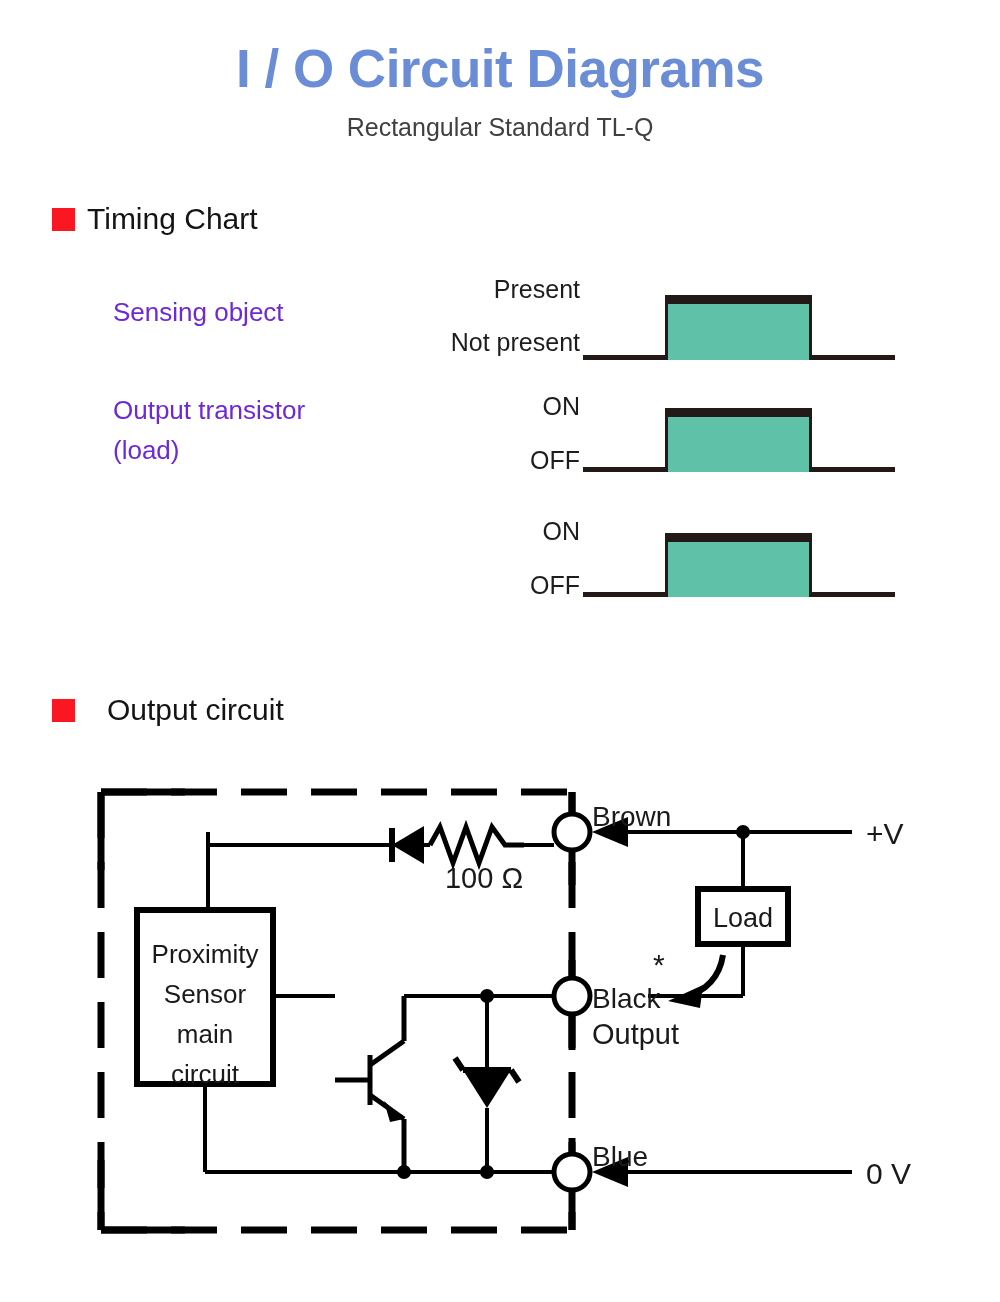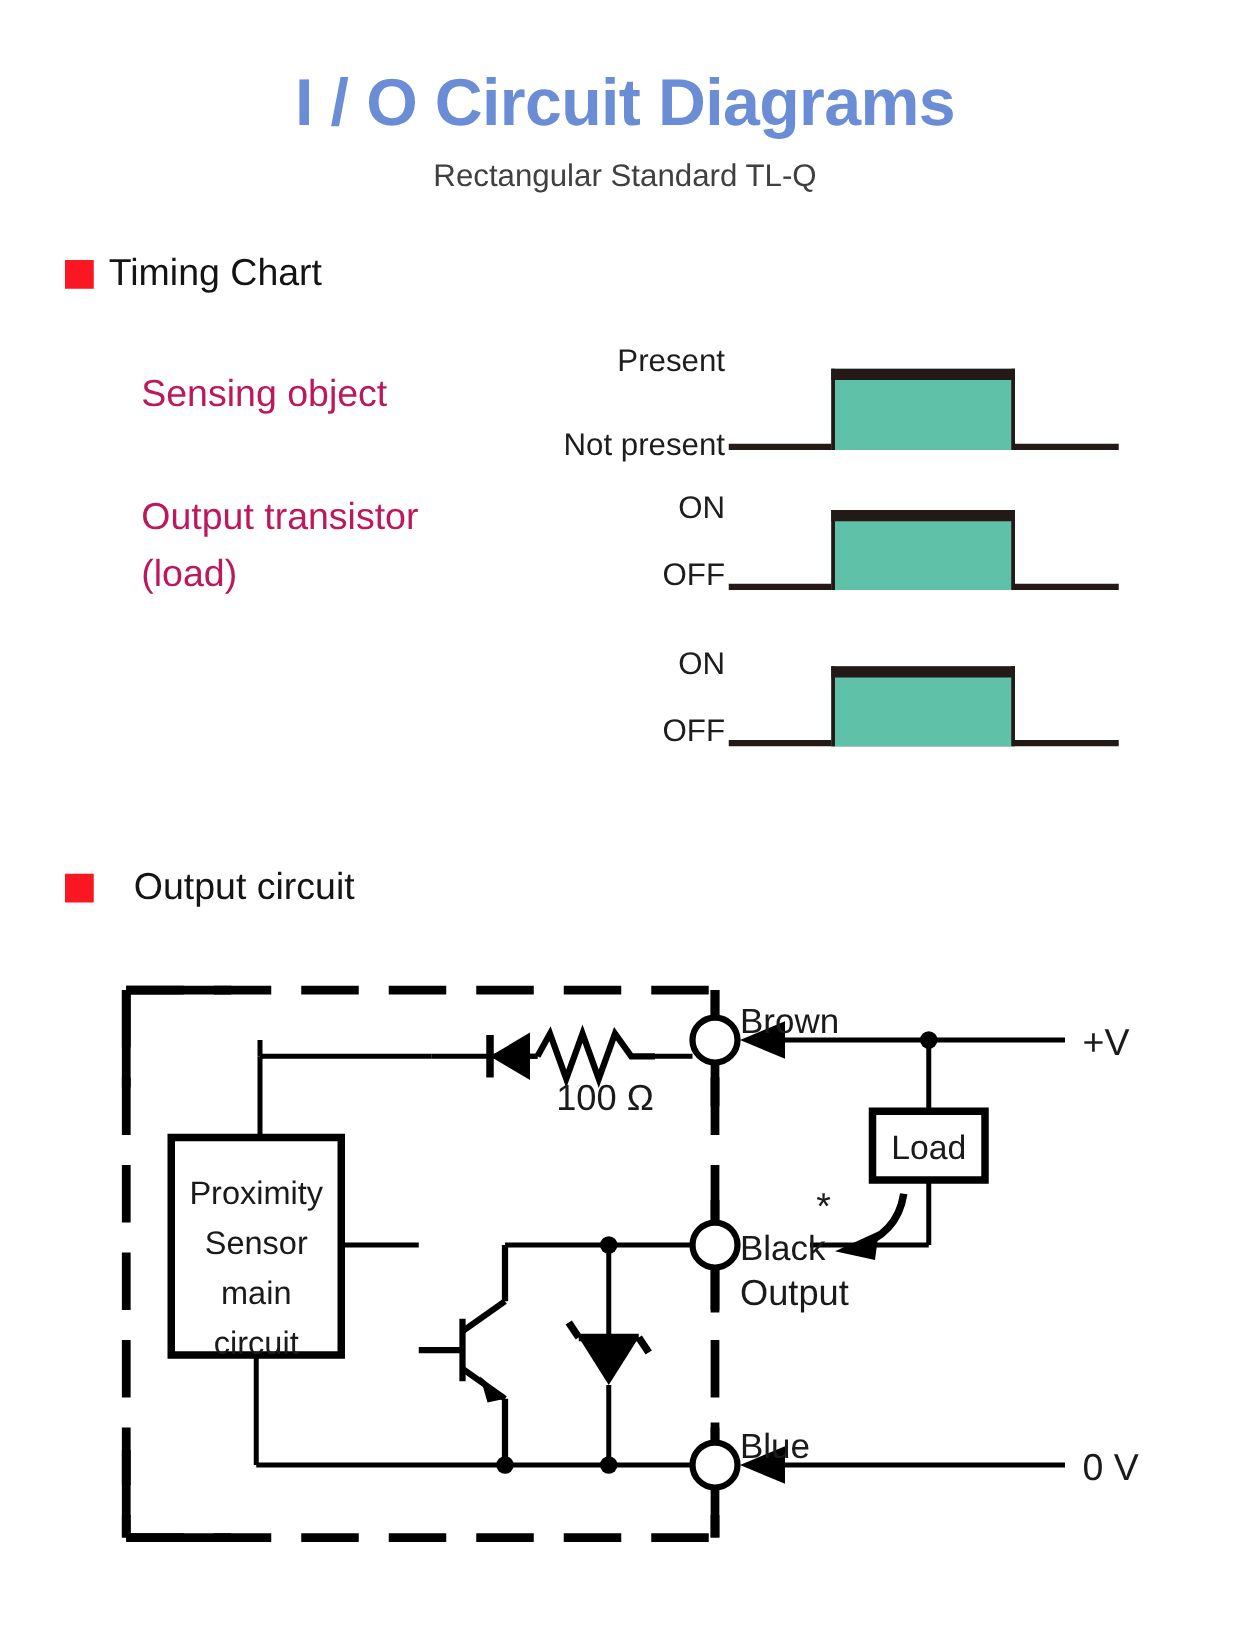--- a/index.html
+++ b/index.html
@@ -18,21 +18,21 @@
 
   
   #header {
     position: absolute;
     top: 0; left: 0;
     width: 1000px;
     text-align: center;
   }
   #page-title {
     margin: 0;
-    padding-top: 52px;
+    padding-top: 38px;
     font-size: 53px;
     font-weight: bold;
     letter-spacing: -0.5px;
     color: #6b8dd6;
     font-family: "Liberation Sans", sans-serif;
   }
   #page-subtitle {
     margin: 0;
     padding-top: 14px;
     font-size: 25px;
@@ -67,39 +67,39 @@
     height: 385px;
   }
   .timing-row { position: absolute; left: 0; width: 1000px; }
   #timing-row-0 { top: 0px;   height: 120px; }
   #timing-row-1 { top: 125px; height: 120px; }
   #timing-row-2 { top: 250px; height: 120px; }
 
   .row-name {
     position: absolute;
     left: 113px;
-    font-size: 30px;
+    font-size: 26px;
     line-height: 1.52;
-    color: #be185d;
+    color: #6d28d9;
     white-space: pre-line;
   }
   #timing-row-0 .row-name { top: 38px; }
   #timing-row-1 .row-name { top: 11px; }
   #timing-row-2 .row-name { top: 25px; }
 
   .state-label {
     position: absolute;
     right: 420px;
     text-align: center;
     font-size: 25px;
     color: #1d1d1d;
     white-space: nowrap;
   }
   .state-high { top: 20px; }
-  .state-low  { top: 87px; }
+  .state-low  { top: 73px; }
   #timing-row-1 .state-high, #timing-row-2 .state-high { top: 12px; }
   #timing-row-1 .state-low,  #timing-row-2 .state-low  { top: 66px; }
 
   
   .waveform {
     position: absolute;
     left: 583px;
     width: 312px;
     height: 120px;
   }

